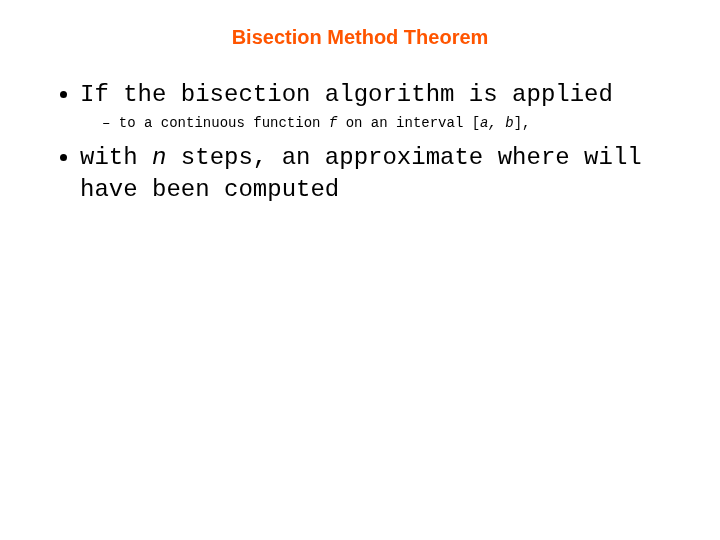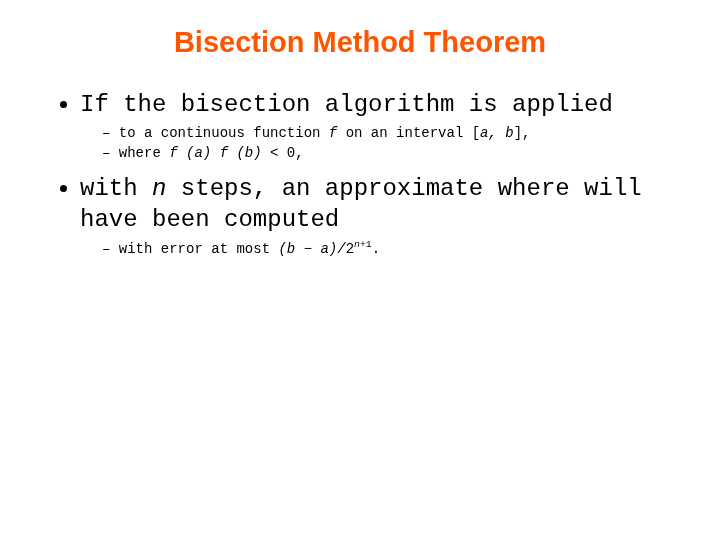--- a/index.html
+++ b/index.html
@@ -14,21 +14,21 @@
   .slide {
     width: 720px;
     height: 540px;
     position: relative;
     box-sizing: border-box;
   }
   .title {
     font-family: Arial, Helvetica, sans-serif;
     font-weight: bold;
     color: #ff5500;
-    font-size: 29px;
+    font-size: 20px;
     text-align: center;
     padding-top: 26px;
     padding-bottom: 30px;
   }
   ul.top {
     list-style: disc;
     margin: 0;
     padding: 0 60px 0 80px;
     font-family: Liberation Mono, monospace;
   }
@@ -61,30 +61,22 @@
   <div class="title">Bisection Method Theorem</div>
 
   <ul class="top">
 
     <li>
       <span>If the bisection algorithm is applied</span>
       <ul class="sub">
         <li>
           <span>to a continuous function </span><span class="it">f</span><span> on an interval [</span><span class="it">a, b</span><span>],</span>
         </li>
-        <li>
-          <span>where </span><span class="it">f (a) f (b)</span><span> &lt; 0,</span>
-        </li>
       </ul>
     </li>
 
     <li>
       <span>with </span><span class="it">n</span><span> steps, an approximate where will have been computed</span>
-      <ul class="sub">
-        <li>
-          <span>with error at most </span><span class="it">(b − a)/</span><span>2</span><sup><span class="it">n</span><span>+1</span></sup><span>.</span>
-        </li>
-      </ul>
     </li>
 
   </ul>
 
 </div>
 
 </body></html>

